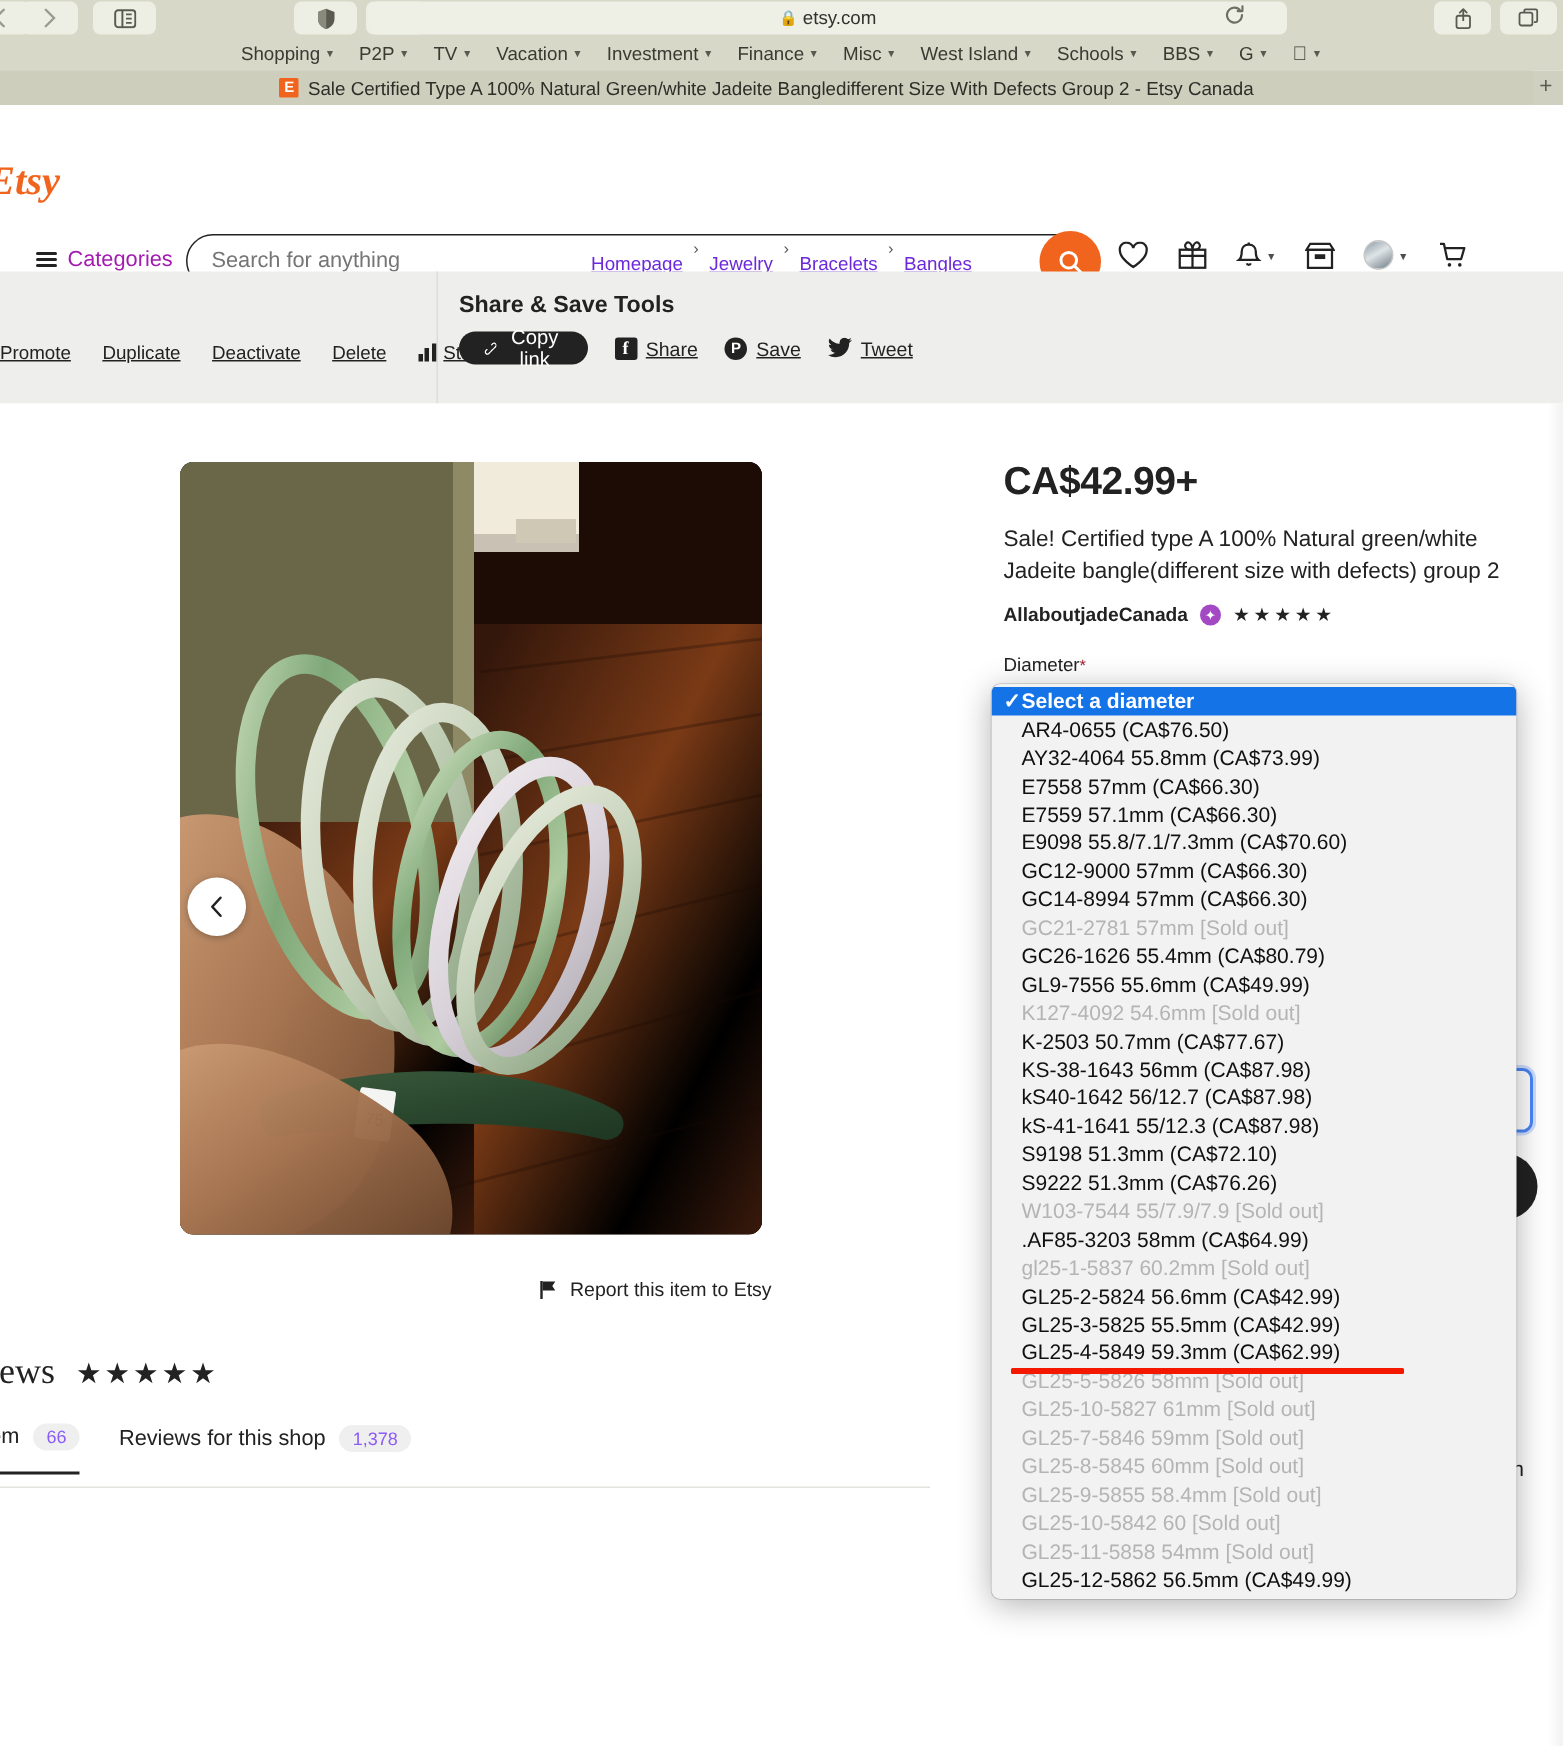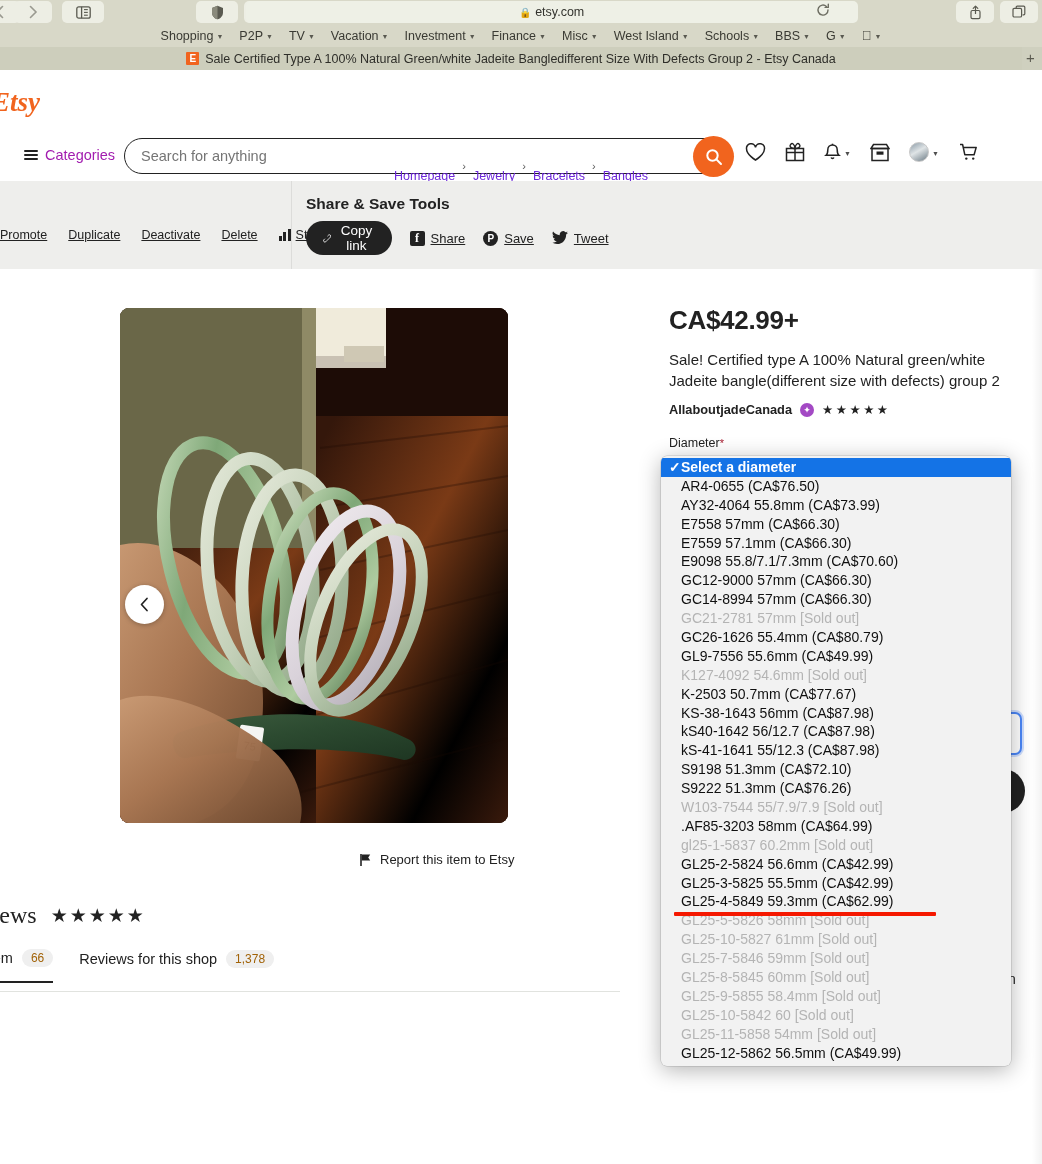--- a/index.html
+++ b/index.html
@@ -69,21 +69,21 @@
     font-size: 10px; font-weight: bold; line-height: 13px; text-align: center;
     border-radius: 1px;
   }
   .newtab-plus {
     position: absolute; right: 3px; top: 3px; width: 17px; height: 17px;
     font-size: 15px; color: #5a5a50; line-height: 16px; text-align: center;
   }
 
   
   .etsy-header {
-    position: absolute; left: 0; top: 70px; width: 1042px; height: 76px;
+    position: absolute; left: 0; top: 88px; width: 1042px; height: 76px;
     background: #fff;
   }
   .etsy-logo {
     position: absolute; left: -8px; top: 17px;
     font-family: "Liberation Serif", serif;
     font-size: 27px; color: #f1641e; font-style: italic; font-weight: bold;
   }
   .categories {
     position: absolute; left: 24px; top: 77px;
     display: flex; align-items: center; gap: 7px;
@@ -153,21 +153,21 @@
   .bars-icon i:nth-child(1){ height:5px; }
   .bars-icon i:nth-child(2){ height:9px; }
   .bars-icon i:nth-child(3){ height:12px; }
 
   .owner-vdiv { position:absolute; left:291px; top:181px; width:1px; height:88px; background:#dcdcda; }
 
   .owner-right { position: absolute; left: 306px; top: 0; }
   .share-title { position: absolute; left: 0; top: 14px; font-size: 15.5px; color:#222; font-weight:600; white-space:nowrap; }
   .share-row { position: absolute; left: 0; top: 40px; display:flex; align-items:center; gap: 18px; }
   .copy-link-btn {
-    background:#222; color:#fff; border-radius:22px; height:34px;
+    background:#222; color:#fff; border-radius:22px; height:22px;
     display:flex; align-items:center; gap:7px; padding: 0 17px;
     font-size: 13.5px; border: none; font-family: "Liberation Sans", sans-serif;
   }
   .share-item { display:flex; align-items:center; gap:6px; font-size:13px; color:#222; }
   .share-item span.lbl { text-decoration: underline; text-align: right; }
   .fb-sq { width:15px; height:15px; background:#222; color:#fff; font-size:12px;
            font-family:"Liberation Serif",serif; font-weight:bold; line-height:15px; text-align:center; border-radius:2px; }
   .pin-c { width:15px; height:15px; background:#222; color:#fff; font-size:10px;
            font-weight:bold; line-height:15px; text-align:center; border-radius:50%; }
 
@@ -223,21 +223,21 @@
   .behind-frag { position:absolute; font-size:14px; color:#222; }
 
   
   .rev-head { position:absolute; left:-30px; top:633px; display:flex; align-items:center; gap:14px; }
   .rev-title { font-family:"Liberation Serif", serif; font-size:24px; color:#222; }
   .rev-stars { font-size:19px; color:#222; letter-spacing:2px; }
 
   .rev-tabs { position:absolute; left:-58px; top:680px; display:flex; align-items:center; gap:26px; }
   .rev-tab { display:flex; align-items:center; gap:9px; font-size:14.5px; color:#222; padding-bottom:14px; }
   .rev-tab.active { border-bottom:2px solid #222; }
-  .pill { background:#efefef; border-radius:11px; padding:2px 9px; font-size:12px; color:#a16207; }
+  .pill { background:#efefef; border-radius:11px; padding:2px 9px; font-size:12px; color:#8b5cf6; }
   .rev-tabs-line { position:absolute; left:0; top:722px; width:620px; height:1px; background:#e1e3df; }
 
   
   .dropdown {
     position:absolute; left:661px; top:456px; width:350px; height:610px;
     background:#f2f2f2; border-radius:6px;
     box-shadow: 0 4px 22px rgba(0,0,0,.30), 0 0 0 .5px rgba(0,0,0,.18);
     overflow:hidden; padding-top:2px;
     z-index: 50;
   }

